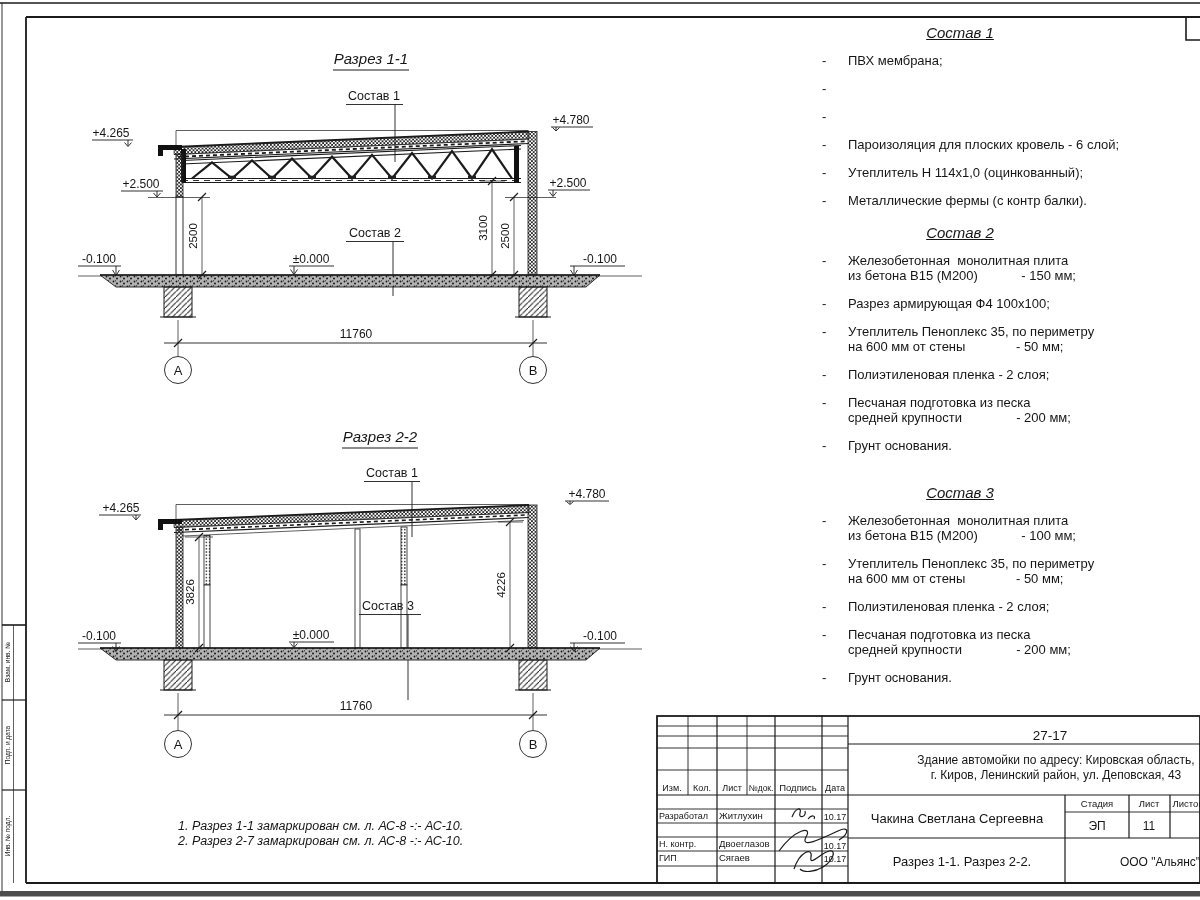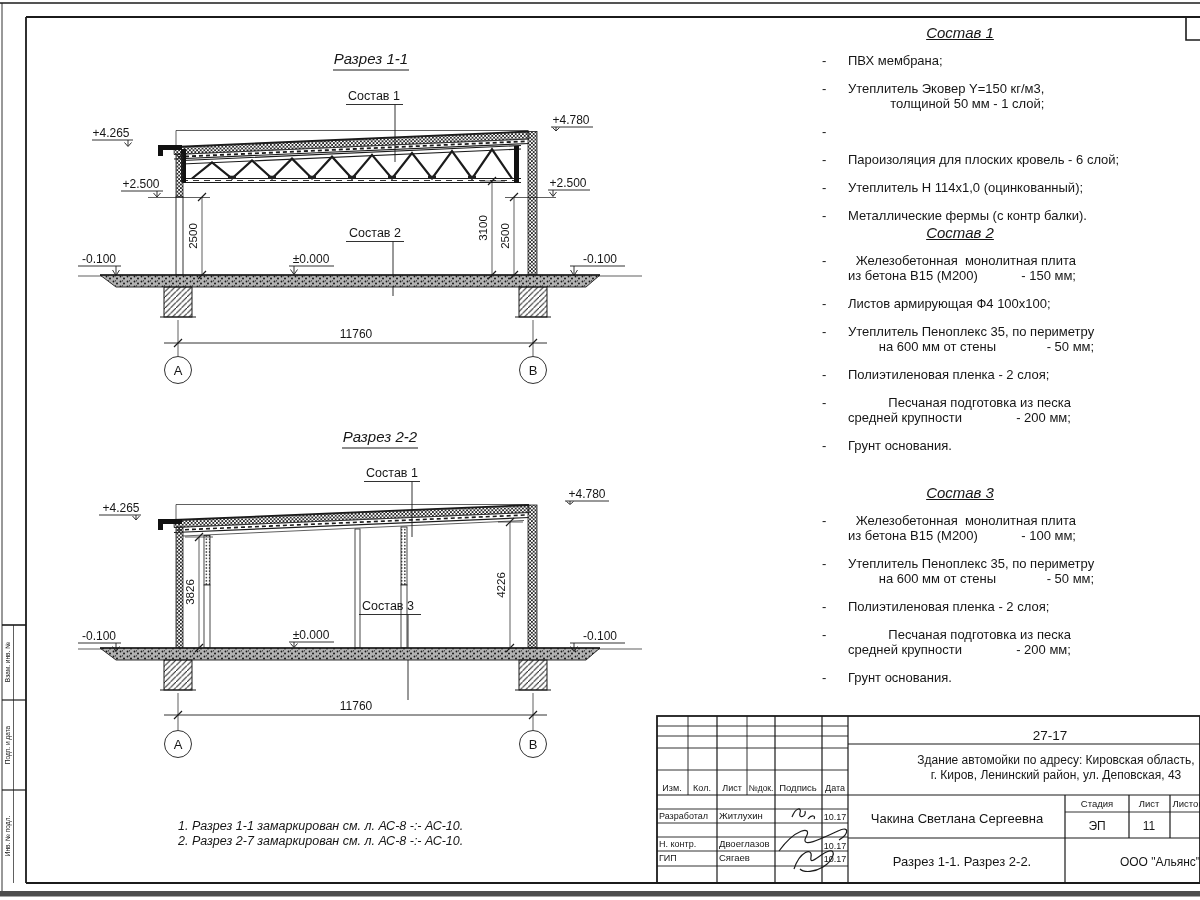--- a/index.html
+++ b/index.html
@@ -13,21 +13,21 @@
   .tit{font-size:15px;font-style:italic;}
   .lab{font-size:12.5px;}
   .t95{font-size:9.5px;} .t9{font-size:9px;} .t85{font-size:8.5px;} .t65{font-size:6.5px;}
   .mid{text-anchor:middle;}
   
   .spec{position:absolute;left:790px;width:400px;}
   .spec-head{width:340px;text-align:center;font-size:15px;font-style:italic;margin:0 0 12px 0;}
   .spec-head span{text-decoration:underline;}
   .spec-item{display:flex;margin:0 0 13px 0;font-size:13px;line-height:15px;}
   .spec-item .dash{width:26px;padding-left:32px;flex:none;}
-  .spec-item .txt{white-space:pre-wrap;text-align:right;}
+  .spec-item .txt{white-space:pre-wrap;}
   
   #notes{position:absolute;left:178px;top:819px;font-size:12.5px;line-height:15px;font-style:italic;}
 </style>
 </head>
 <body>
 
 <svg id="sheet-svg" width="1200" height="900" viewBox="0 0 1200 900">
   <defs>
     <pattern id="checker" patternUnits="userSpaceOnUse" width="3.6" height="3.6">
       <rect x="0" y="0" width="1.8" height="1.8" fill="#2a2a2a"></rect>
@@ -301,22 +301,20 @@
 </svg>
 
 <div class="spec" style="top:24px">
   <div class="spec-head"><span>Состав 1</span></div>
   <div class="spec-item">
       <span class="dash">-</span>
       <span class="txt">ПВХ мембрана;</span>
     </div>
   <div class="spec-item">
       <span class="dash">-</span>
-      <span class="txt">Утеплитель Эковер Y=150 кг/м3,
-толщиной 50 мм - 1 слой;</span>
     </div>
   <div class="spec-item">
       <span class="dash">-</span>
     </div>
   <div class="spec-item">
       <span class="dash">-</span>
       <span class="txt">Пароизоляция для плоских кровель - 6 слой;</span>
     </div>
   <div class="spec-item">
       <span class="dash">-</span>
@@ -330,21 +328,21 @@
 
 <div class="spec" style="top:224px">
   <div class="spec-head"><span>Состав 2</span></div>
   <div class="spec-item">
       <span class="dash">-</span>
       <span class="txt">Железобетонная  монолитная плита
 из бетона В15 (М200)            - 150 мм;</span>
     </div>
   <div class="spec-item">
       <span class="dash">-</span>
-      <span class="txt">Листов армирующая Ф4 100х100;</span>
+      <span class="txt">Разрез армирующая Ф4 100х100;</span>
     </div>
   <div class="spec-item">
       <span class="dash">-</span>
       <span class="txt">Утеплитель Пеноплекс 35, по периметру
 на 600 мм от стены              - 50 мм;</span>
     </div>
   <div class="spec-item">
       <span class="dash">-</span>
       <span class="txt">Полиэтиленовая пленка - 2 слоя;</span>
     </div>

